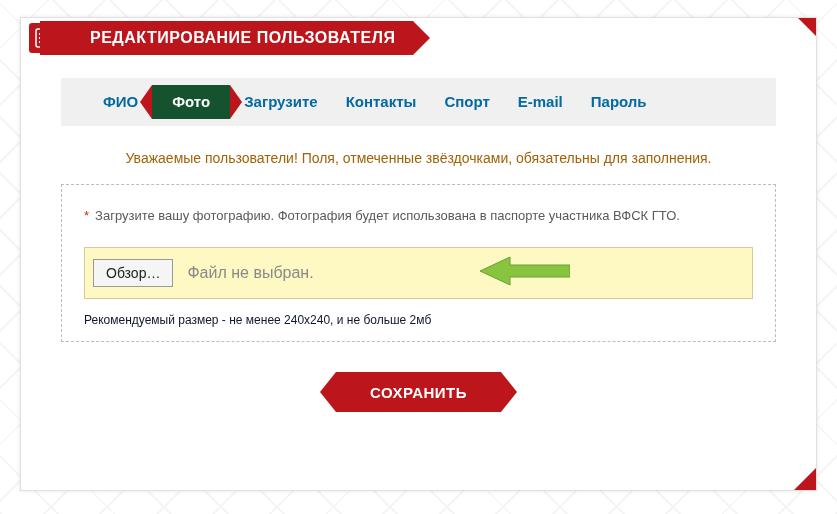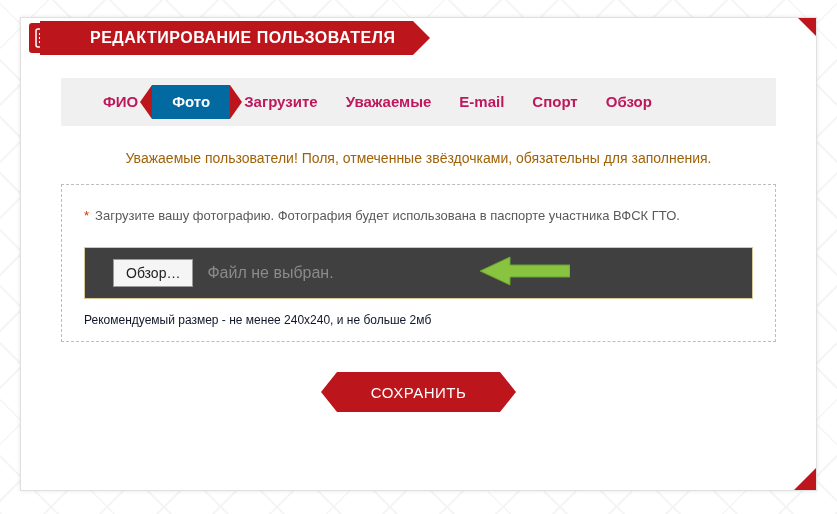--- a/index.html
+++ b/index.html
@@ -83,31 +83,31 @@
     }
     .tabs {
       background: #f0f0f0;
       height: 48px;
       display: flex;
       align-items: center;
       padding: 0 28px;
       gap: 0;
     }
     .tab {
-      color: #be185d;
+      color: #0369a1;
       font-size: 15px;
       font-weight: bold;
       padding: 0 14px;
       height: 34px;
       line-height: 34px;
       cursor: pointer;
       position: relative;
     }
     .tab.active {
-      background: #0369a1;
+      background: #14532d;
       color: #fff;
       padding: 0 20px;
     }
     .tab.active::before {
       content: "";
       position: absolute;
       left: -12px; top: 0;
       width: 0; height: 0;
       border-top: 17px solid transparent;
       border-bottom: 17px solid transparent;
@@ -133,26 +133,26 @@
       padding: 20px 22px 14px 22px;
     }
     .instruction {
       color: #5a5a5a;
       font-size: 13px;
       line-height: 1.7;
       margin-bottom: 20px;
     }
     .asterisk { color: #c30; margin-right: 6px; }
     .file-row {
-      background: #404040;
+      background: #fef9c3;
       border: 1px solid #d8c999;
       height: 52px;
       display: flex;
       align-items: center;
-      padding: 0 28px;
+      padding: 0 8px;
       position: relative;
     }
     .browse-btn {
       background: #f5f5f5;
       border: 1px solid #9a9a9a;
       padding: 5px 12px;
       font-size: 14px;
       cursor: pointer;
       font-family: inherit;
       color: #222;
@@ -174,21 +174,21 @@
       margin-top: 14px;
     }
     .save-wrap {
       display: flex;
       justify-content: center;
       margin-top: 30px;
     }
     .save-btn {
       background: #bc161c;
       color: #fff;
-      font-weight: normal;
+      font-weight: bold;
       font-size: 15px;
       letter-spacing: 0.5px;
       height: 40px;
       padding: 0 34px;
       border: none;
       position: relative;
       cursor: pointer;
       font-family: inherit;
     }
     .save-btn::before {
@@ -248,24 +248,24 @@
       </div>
       <div class="ribbon-body">РЕДАКТИРОВАНИЕ ПОЛЬЗОВАТЕЛЯ</div>
     </div>
   </div>
 
   <div class="content">
     <div class="tabs">
       <div class="tab">ФИО</div>
       <div class="tab active">Фото</div>
       <div class="tab">Загрузите</div>
-      <div class="tab">Уважаемые</div>
+      <div class="tab">Контакты</div>
+      <div class="tab">Спорт</div>
       <div class="tab">E-mail</div>
-      <div class="tab">Спорт</div>
-      <div class="tab">Обзор</div>
+      <div class="tab">Пароль</div>
     </div>
 
     <div class="notice">Уважаемые пользователи! Поля, отмеченные звёздочками, обязательны для заполнения.</div>
 
     <div class="dashed-box">
       <div class="instruction">
         <span class="asterisk">*</span><span>Загрузите вашу фотографию. Фотография будет использована в паспорте участника ВФСК ГТО.</span>
       </div>
 
       <div class="file-row">

